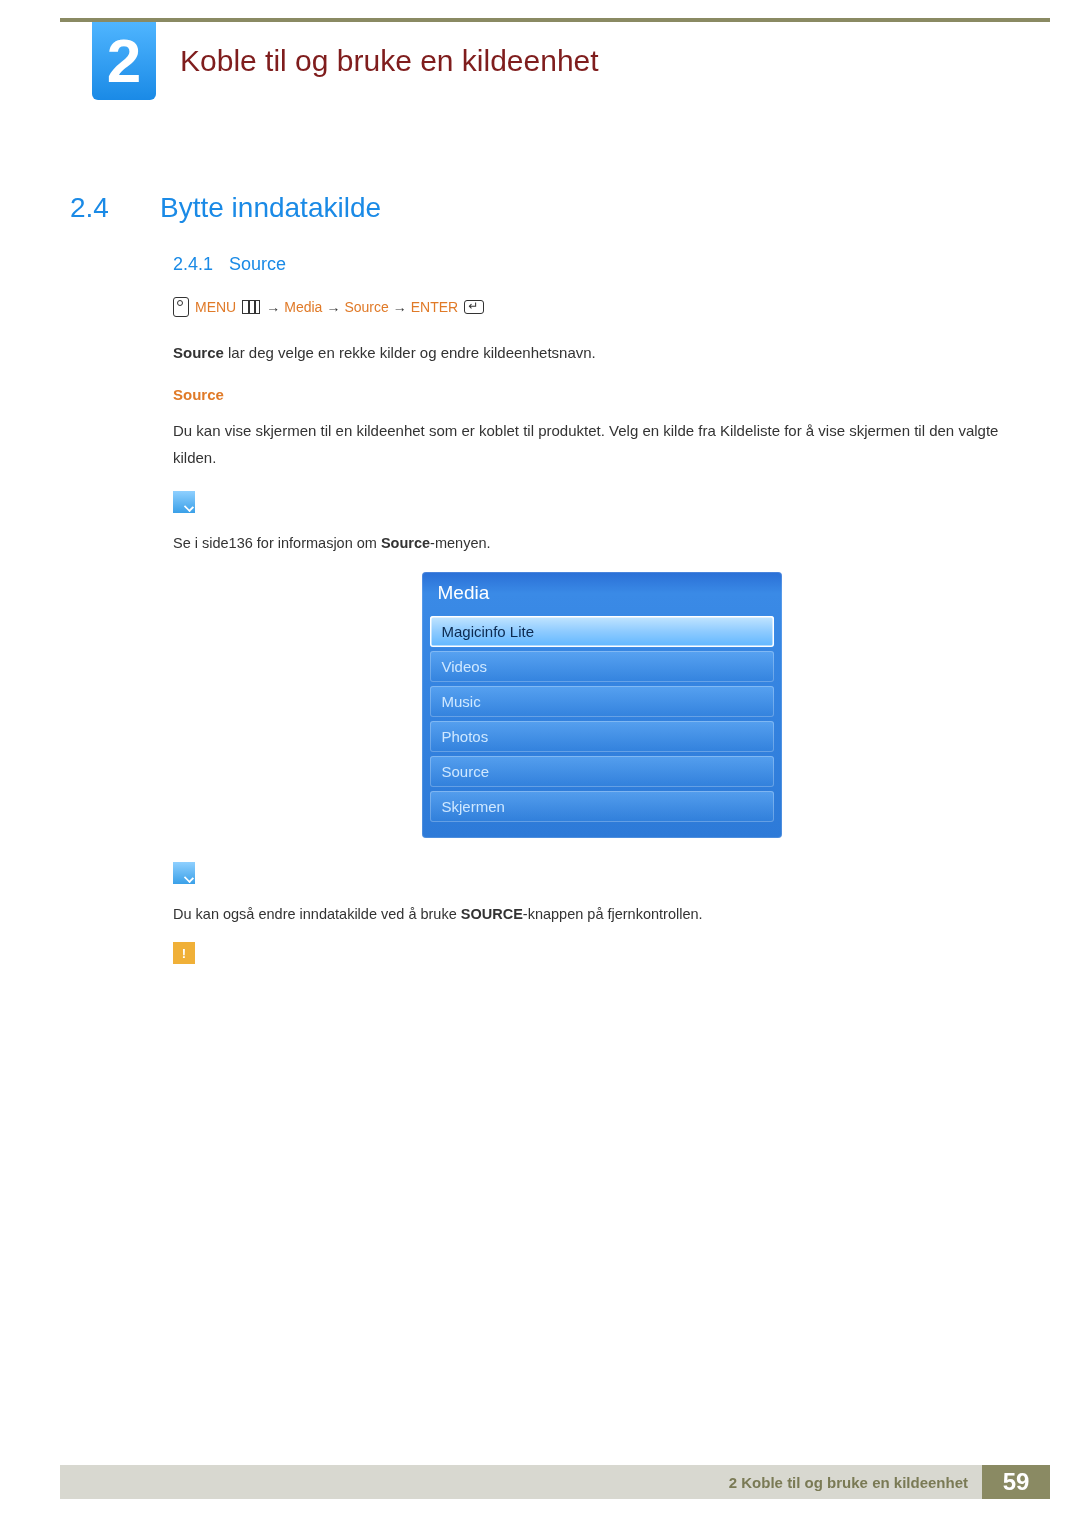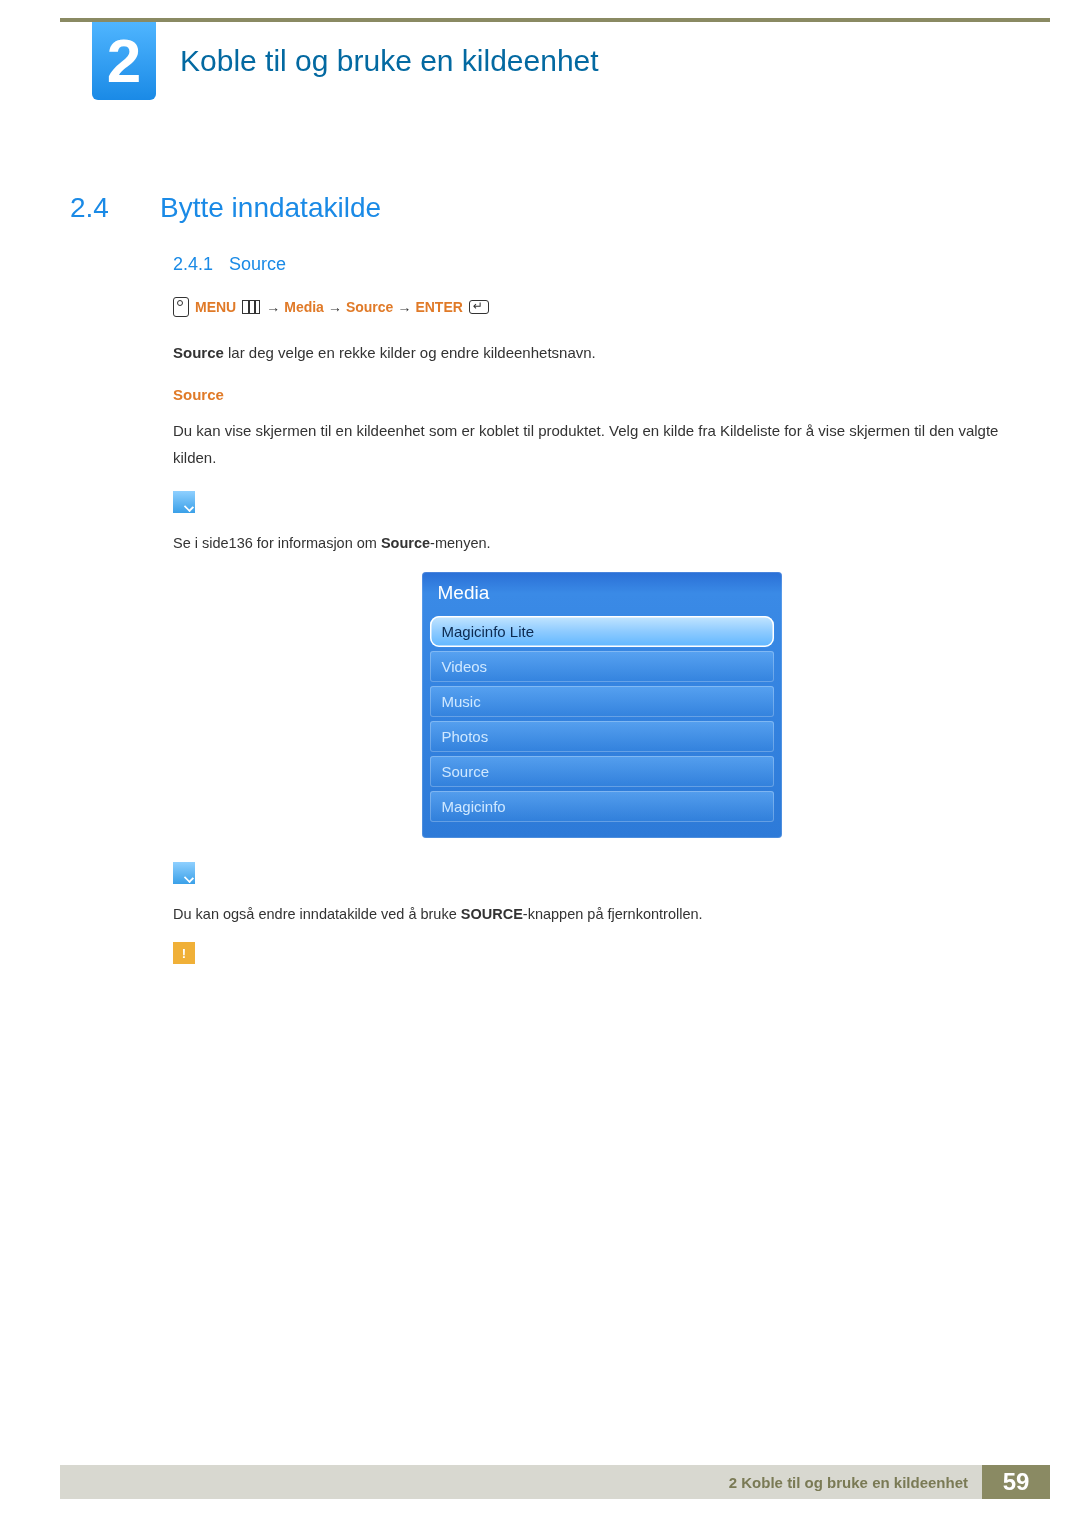--- a/index.html
+++ b/index.html
@@ -35,36 +35,36 @@
     color: #fff;
     font-size: 62px;
     font-weight: bold;
     line-height: 1;
   }
   .chapter-title {
     position: absolute;
     left: 120px;
     top: 22px;
     font-size: 30px;
-    color: #0369a1;
+    color: #7f1d1d;
   }
   .content {
     position: absolute;
     top: 170px;
     left: 10px;
     right: 20px;
   }
   .section-row { display: flex; align-items: baseline; margin-bottom: 30px; }
   .section-num { color: #1a8ae6; font-size: 28px; font-weight: 500; width: 90px; }
   .section-title { color: #1a8ae6; font-size: 28px; font-weight: 500; }
   .sub { margin-left: 103px; }
   .subhead { color: #1a8ae6; font-size: 18px; margin-bottom: 22px; }
   .subhead .n { display: inline-block; width: 56px; }
   .nav-path { font-size: 14px; margin-bottom: 22px; display: flex; align-items: center; gap: 4px; }
-  .nav-path .orange { color: #e07a28; font-weight: bold; }
+  .nav-path .orange { color: #e07a28; font-weight: normal; }
   .nav-path .black { color: #333; font-weight: bold; }
   .icon-remote {
     display: inline-block; width: 16px; height: 20px;
     border: 1.5px solid #333; border-radius: 3px; position: relative;
     margin-right: 2px;
   }
   .icon-remote::after {
     content: ""; position: absolute; left: 3px; top: 2px; width: 4px; height: 4px;
     border: 1px solid #333; border-radius: 50%;
   }
@@ -108,21 +108,20 @@
   .menu-item {
     margin: 4px 8px; padding: 7px 12px; border-radius: 3px;
     color: #cfe8ff; font-size: 15px;
     background: linear-gradient(to bottom, rgba(120,190,255,0.5), rgba(50,130,220,0.5));
     box-shadow: inset 0 0 0 1px rgba(255,255,255,0.25);
   }
   .menu-item.selected {
     background: linear-gradient(to bottom, #c4e6ff 0%, #8ecbff 50%, #5fb6ff 100%);
     color: #0c2a50;
     box-shadow: inset 0 0 0 1.5px #fff, 0 0 0 1px #3a8ae6;
-    border-radius: 9px;
   }
 
   .footer {
     position: absolute;
     left: 60px; right: 30px; bottom: 28px;
     display: flex; align-items: stretch; height: 34px;
   }
   .footer-bar { flex: 1; background: #d8d8d0; }
   .footer-label {
     display: flex; align-items: center; padding: 6px 14px;
@@ -183,21 +182,21 @@
       </div>
 
       <div class="menu-panel">
         <div class="menu-header">Media</div>
         <div id="menu-items">
             <div class="menu-item selected">Magicinfo Lite</div>
             <div class="menu-item">Videos</div>
             <div class="menu-item">Music</div>
             <div class="menu-item">Photos</div>
             <div class="menu-item">Source</div>
-            <div class="menu-item">Magicinfo</div>
+            <div class="menu-item">Skjermen</div>
           </div>
       </div>
 
       <div class="note-row">
         <div class="note-icon info"></div>
         <div class="note-text">
           <span>Du kan også endre inndatakilde ved å bruke </span><span class="bold">SOURCE</span><span>-knappen på fjernkontrollen.</span>
         </div>
       </div>
 

